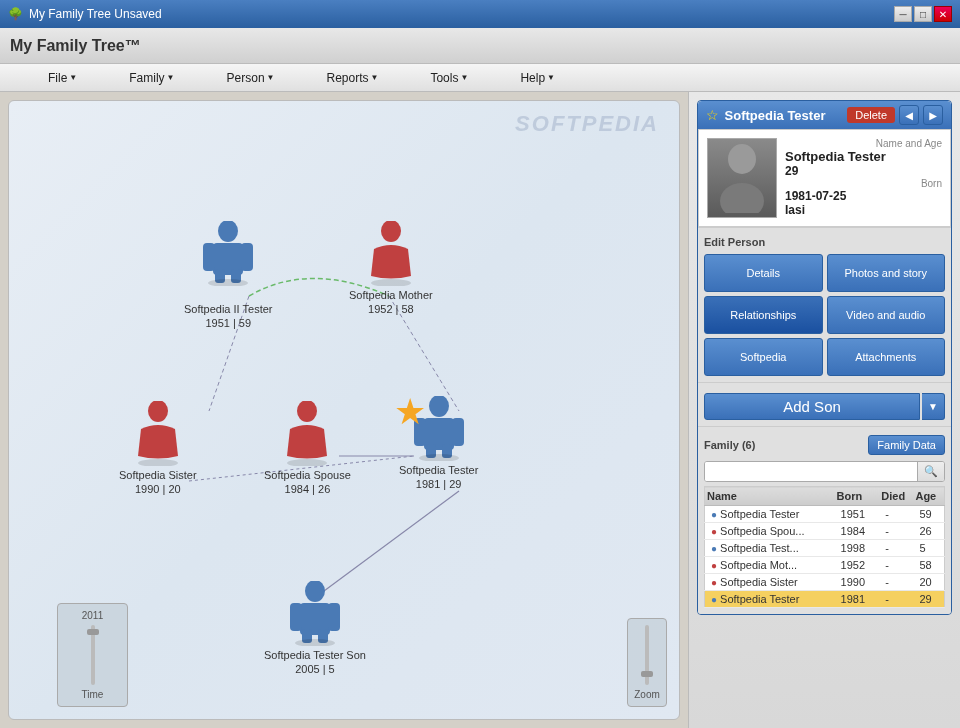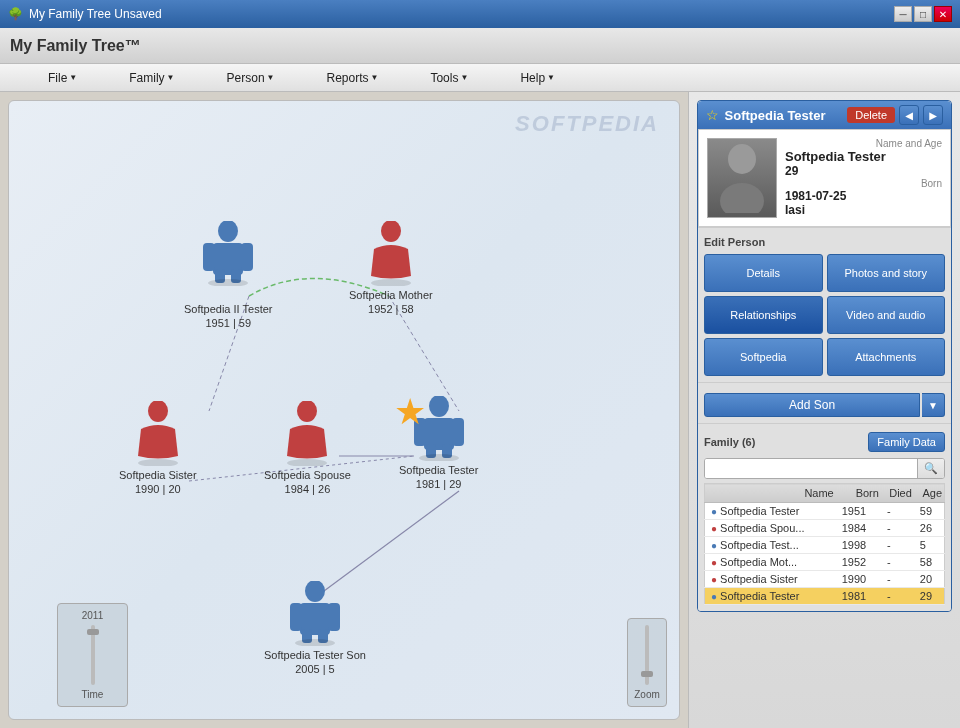--- a/index.html
+++ b/index.html
@@ -262,21 +262,21 @@
     .panel-btn.active {
       background: linear-gradient(to bottom, #3a70b8, #1a50a0);
     }
     .add-son-wrap { display: flex; gap: 2px; }
     .add-son-btn {
       background: linear-gradient(to bottom, #5a8fd0, #3a70b8);
       color: white;
       border: 1px solid #2a5fa0;
       padding: 4px 12px;
       border-radius: 3px 0 0 3px;
-      font-size: 12px;
+      font-size: 15px;
       cursor: pointer;
       flex: 1;
     }
     .add-son-arrow {
       background: linear-gradient(to bottom, #5a8fd0, #3a70b8);
       color: white;
       border: 1px solid #2a5fa0;
       border-left: none;
       padding: 4px 6px;
       border-radius: 0 3px 3px 0;
@@ -332,23 +332,23 @@
     .family-table {
       width: 100%;
       border-collapse: collapse;
       background: white;
       border: 1px solid #ccc;
       font-size: 11px;
     }
     .family-table th {
       background: linear-gradient(to bottom, #ddd, #ccc);
       padding: 3px 2px;
-      text-align: right;
+      text-align: left;
       border-bottom: 1px solid #bbb;
-      font-weight: normal;
+      font-weight: bold;
       color: #333;
     }
     .family-table td {
       padding: 2px 6px;
       border-bottom: 1px solid #e8e8e8;
       color: #333;
     }
     .family-table tr.selected td { background: #f5d060; }
     .name-cell { color: #2a6ab5; cursor: pointer; }
 

